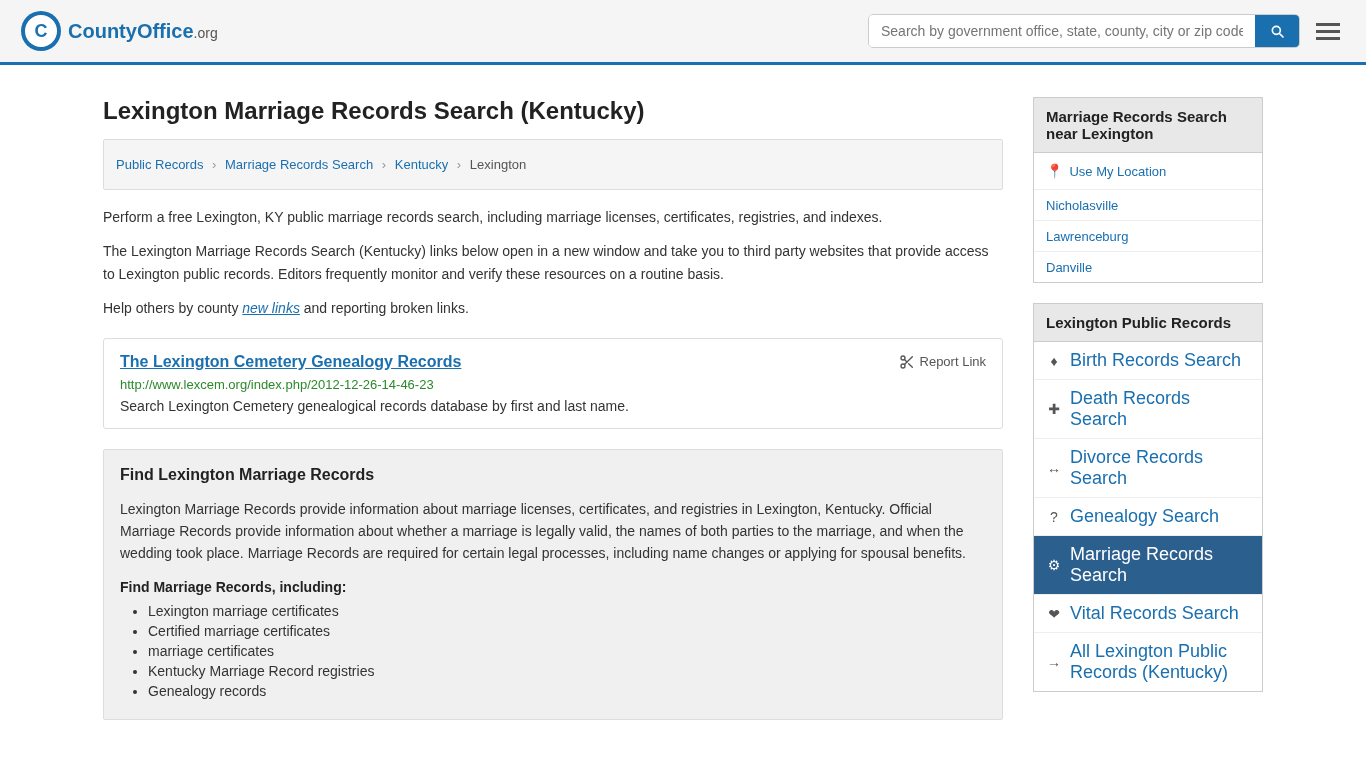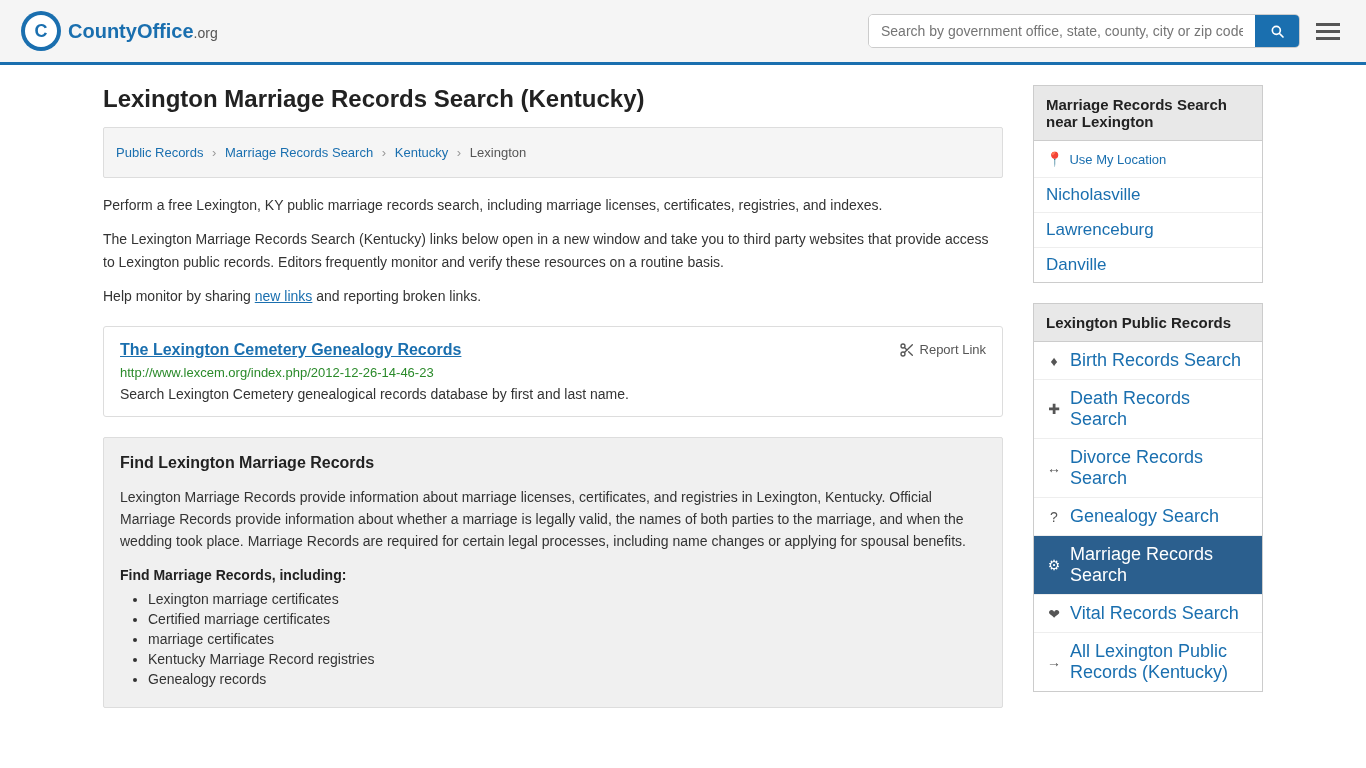--- a/index.html
+++ b/index.html
@@ -63,21 +63,21 @@
       display: block;
       width: 24px;
       height: 3px;
       background: #555;
       margin: 4px 0;
     }
 
     
     .page-wrapper {
       max-width: 1200px;
-      margin: 0 auto;
+      margin: 12px auto;
       padding: 20px 20px;
       display: flex;
       gap: 30px;
     }
     .main-content {
       flex: 1;
     }
     .sidebar {
       width: 230px;
       flex-shrink: 0;
@@ -110,20 +110,21 @@
     
     .intro-text {
       font-size: 14px;
       color: #333;
       line-height: 1.6;
       margin-bottom: 12px;
     }
     .intro-text a {
       color: #1a6faf;
       text-decoration: underline;
+      font-style: italic;
     }
 
     
     .record-card {
       border: 1px solid #ddd;
       border-radius: 3px;
       padding: 14px 16px;
       margin: 18px 0;
       background: #fff;
     }
@@ -229,21 +230,21 @@
       text-align: right;
     }
     .sidebar-link-item {
       padding: 7px 12px;
       border-bottom: 1px solid #eee;
     }
     .sidebar-link-item:last-child { border-bottom: none; }
     .sidebar-link-item a {
       color: #1a6faf;
       text-decoration: none;
-      font-size: 17px;
+      font-size: 13px;
     }
 
     .sidebar-records-section {
       margin-bottom: 20px;
     }
     .sidebar-records-title {
       background: #e8e8e8;
       padding: 10px 12px;
       font-size: 15px;
       font-weight: bold;
@@ -335,21 +336,21 @@
       <a href="#">Marriage Records Search</a>
       <span class="sep">›</span>
       <a href="#">Kentucky</a>
       <span class="sep">›</span>
       <span>Lexington</span>
     </nav>
 
     <p class="intro-text">Perform a free Lexington, KY public marriage records search, including marriage licenses, certificates, registries, and indexes.</p>
     <p class="intro-text">The Lexington Marriage Records Search (Kentucky) links below open in a new window and take you to third party websites that provide access to Lexington public records. Editors frequently monitor and verify these resources on a routine basis.</p>
     <p class="intro-text">
-      <span>Help monitor by sharing </span><a href="#">new links</a><span> and reporting broken links.</span>
+      <span>Help others by county </span><a href="#">new links</a><span> and reporting broken links.</span>
     </p>
 
     <div class="record-card">
       <div class="record-card-header">
         <div class="record-card-title">The Lexington Cemetery Genealogy Records</div>
         <button class="report-link-btn">
           <svg width="16" height="16" viewBox="0 0 24 24" fill="none" stroke="#555" stroke-width="2" stroke-linecap="round" stroke-linejoin="round">
             <circle cx="6" cy="6" r="3"></circle>
               <circle cx="6" cy="18" r="3"></circle>
             <line x1="20" y1="4" x2="8.12" y2="15.88"></line>

